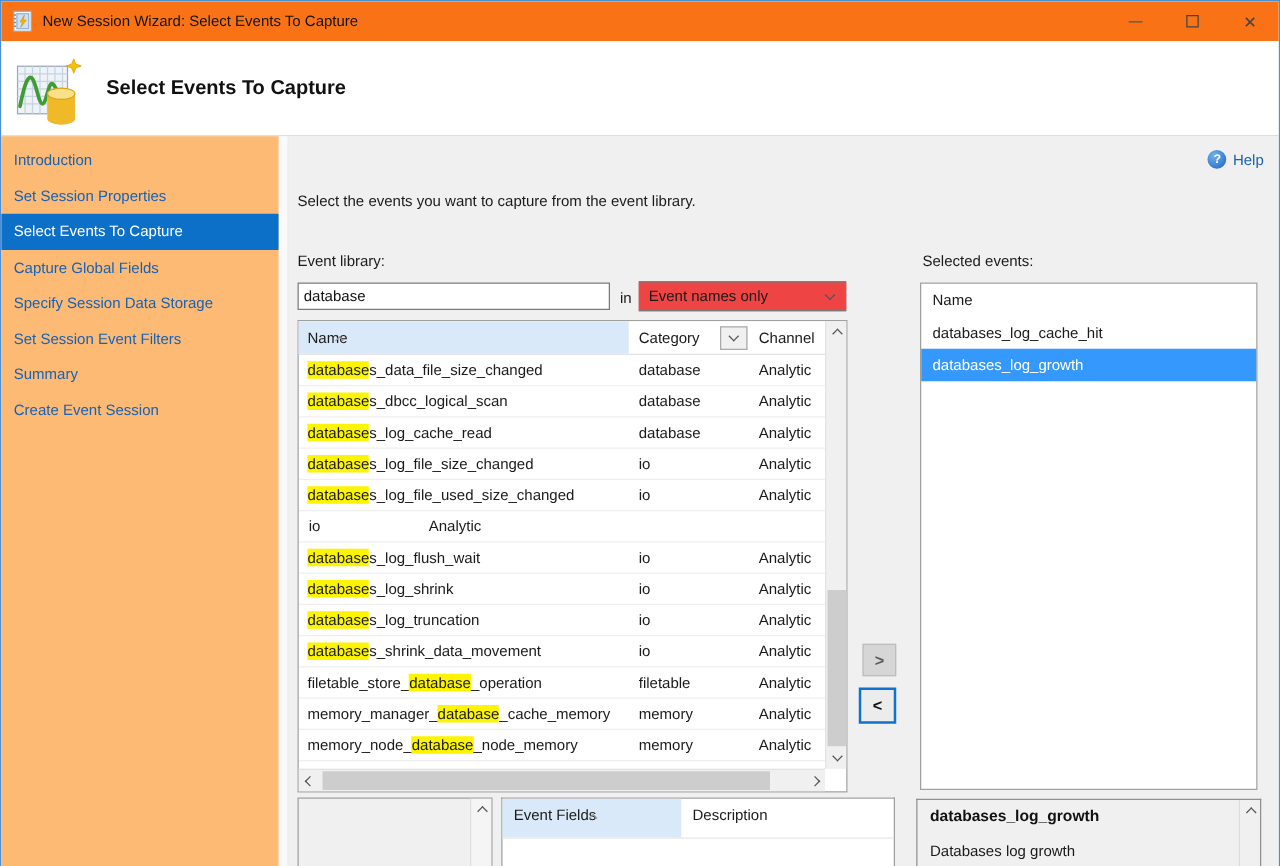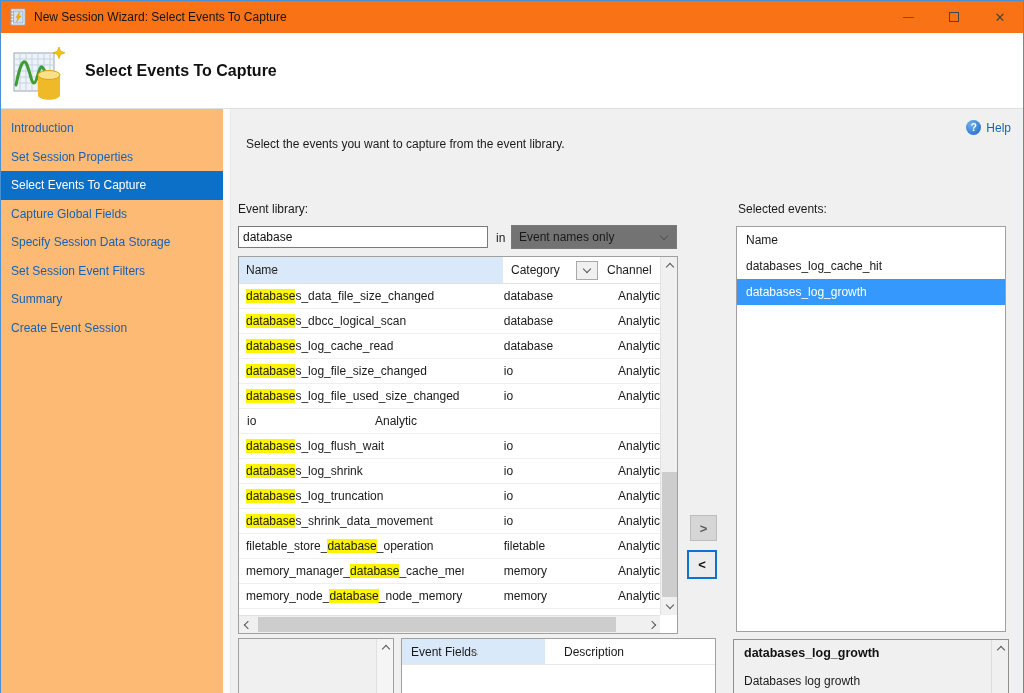--- a/index.html
+++ b/index.html
@@ -32,44 +32,44 @@
   .sidebar { position:absolute; top:0; left:0; bottom:0; width:222px; background:#fdba74; padding-top:5px; }
   .divider { position:absolute; top:0; bottom:0; left:222px; width:8px; background:#fafafa; border-right:1px solid #e8e8e8; }
   .side-item { height:28.5px; line-height:28.5px; padding-left:10px; color:#1862b5; cursor:default; white-space:nowrap; }
   .side-item.selected { background:#0c70c8; color:#fff; }
 
   .main { position:absolute; top:0; left:230px; right:0; bottom:0; background:#f0f0f0; }
 
   .help-link { position:absolute; top:11px; right:12px; display:flex; align-items:center; gap:5px; color:#1862b5; cursor:default; }
   .help-icon { width:15px; height:15px; border-radius:50%; background:radial-gradient(circle at 35% 30%, #6db1f0, #1f62c0); color:#fff; font-size:10px; font-weight:bold; display:flex; align-items:center; justify-content:center; }
 
-  .instruction { position:absolute; left:7px; top:28px; color:#1a1a1a;margin-left:8px; }
+  .instruction { position:absolute; left:7px; top:45px; color:#1a1a1a; }
   .lib-label { position:absolute; left:7px; top:93px; }
   .search-input { position:absolute; left:7px; top:117px; width:250px; height:22px; border:1px solid #7a7a7a; background:#fff; font:12px "Liberation Sans",sans-serif; padding-left:4px; color:#111; }
   .in-label { position:absolute; left:265px; top:122px; }
-  .combo { position:absolute; left:280px; top:116px; width:166px; height:24px; background:#737373; border:1px solid #7a7a7a; display:flex; align-items:center; padding-left:7px; cursor:default; }
+  .combo { position:absolute; left:280px; top:116px; width:166px; height:24px; background:#ef4444; border:1px solid #7a7a7a; display:flex; align-items:center; padding-left:7px; cursor:default; }
   .combo .chev-down { margin-left:auto; margin-right:9px; }
 
   .chev { display:inline-block; width:6px; height:6px; border-left:1px solid #555; border-top:1px solid #555; }
   .chev-down { transform:rotate(-135deg); margin-top:-3px; }
   .chev-up { transform:rotate(45deg); margin-top:3px; }
   .chev-left { transform:rotate(-45deg); }
   .chev-right { transform:rotate(135deg); }
 
   
   .etable { position:absolute; left:7px; top:147px; width:440px; height:378px; background:#fff; border:1px solid #a0a0a0; }
   .ehead { position:absolute; top:0; left:0; right:17px; height:27px; display:flex; border-bottom:1px solid #e3e3e3; background:#fff; }
   .h-name { width:264px; background:#d9e9f9; line-height:27px; padding-left:7px; position:relative; }
   .h-cat { width:98px; line-height:27px; padding-left:8px; display:flex; align-items:center; position:relative; }
   .h-chan { flex:1; line-height:27px; padding-left:6px; }
   .sort-caret { position:absolute; top:1px; left:30px; }
   .sort-caret .chev { width:5px; height:5px; border-color:#9a9a9a; }
   .filter-btn { position:absolute; right:3px; top:4px; width:22px; height:19px; background:#f0f0f0; border:1px solid #a9a9a9; display:flex; align-items:center; justify-content:center; }
   .erows { position:absolute; top:27px; left:0; right:17px; bottom:18px; overflow:hidden; }
-  .trow { display:flex; height:25px; line-height:24px; border-bottom:1px solid #efefef;gap:32px; }
+  .trow { display:flex; height:25px; line-height:24px; border-bottom:1px solid #efefef; }
   .c-name { width:264px; padding-left:7px; white-space:nowrap; overflow:hidden; }
   .c-cat  { width:98px; padding-left:8px; }
   .c-chan { flex:1; padding-left:6px; }
   .hl { background:#fcf400; }
 
   
   .vscroll { position:absolute; top:0; right:0; bottom:18px; width:17px; background:#f0f0f0; border-left:1px solid #e2e2e2; }
   .vscroll .sb-btn { position:absolute; left:0; width:17px; height:17px; display:flex; align-items:center; justify-content:center; }
   .vscroll .sb-up { top:0; } .vscroll .sb-down { bottom:0; }
   .v-thumb { position:absolute; left:1px; width:15px; top:215px; height:125px; background:#cdcdcd; }
@@ -88,21 +88,21 @@
   .sel-head { height:26px; line-height:26px; padding-left:9px; }
   .sel-item { height:26px; line-height:26px; padding-left:9px; white-space:nowrap; }
   .sel-item.selected { background:#3598fd; color:#fff; }
 
   
   .bl-box { position:absolute; left:7px; top:529px; width:156px; height:58px; background:#f0f0f0; border:1px solid #a0a0a0; }
   .bl-box .mini-scroll { position:absolute; right:0; top:0; bottom:0; width:17px; background:#f5f5f5; border-left:1px solid #e0e0e0; }
   .mini-scroll .sb-btn { position:absolute; top:0; left:0; width:17px; height:17px; display:flex; align-items:center; justify-content:center; }
 
   .ftable { position:absolute; left:170px; top:529px; width:315px; height:58px; background:#fff; border:1px solid #a0a0a0; border-bottom:none; }
-  .fhead { display:flex; height:26px; border-bottom:1px solid #e8e8e8;gap:10px; }
+  .fhead { display:flex; height:32px; border-bottom:1px solid #e8e8e8; }
   .fh-fields { width:143px; background:#d9e9f9; line-height:26px; padding-left:9px; position:relative; }
   .fh-desc { flex:1; line-height:26px; padding-left:9px; }
   .fh-fields .sort-caret { left:70px; }
 
   .desc-panel { position:absolute; left:502px; top:530px; width:276px; height:56px; background:#f0f0f0; border:1px solid #909090; border-bottom:none; padding:6px 10px; }
   .desc-title { font-weight:bold; font-size:12.5px; color:#111; }
   .desc-text { margin-top:14px; color:#1a1a1a; }
   .desc-panel .mini-scroll { position:absolute; right:0; top:0; bottom:0; width:17px; background:#f0f0f0; border-left:1px solid #dcdcdc; }
 </style>
 </head>

